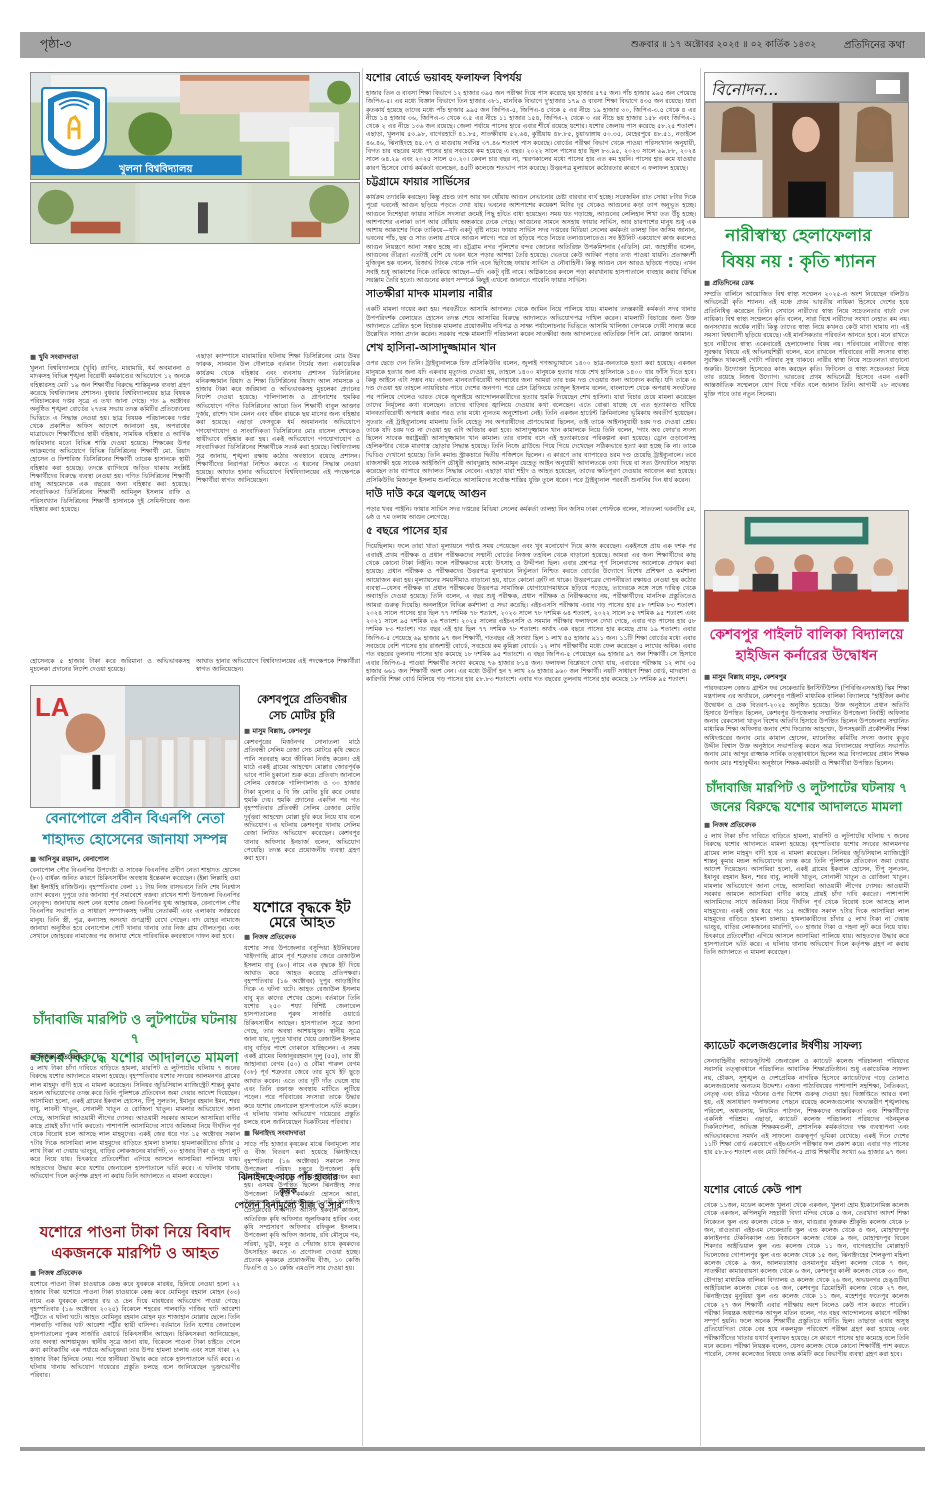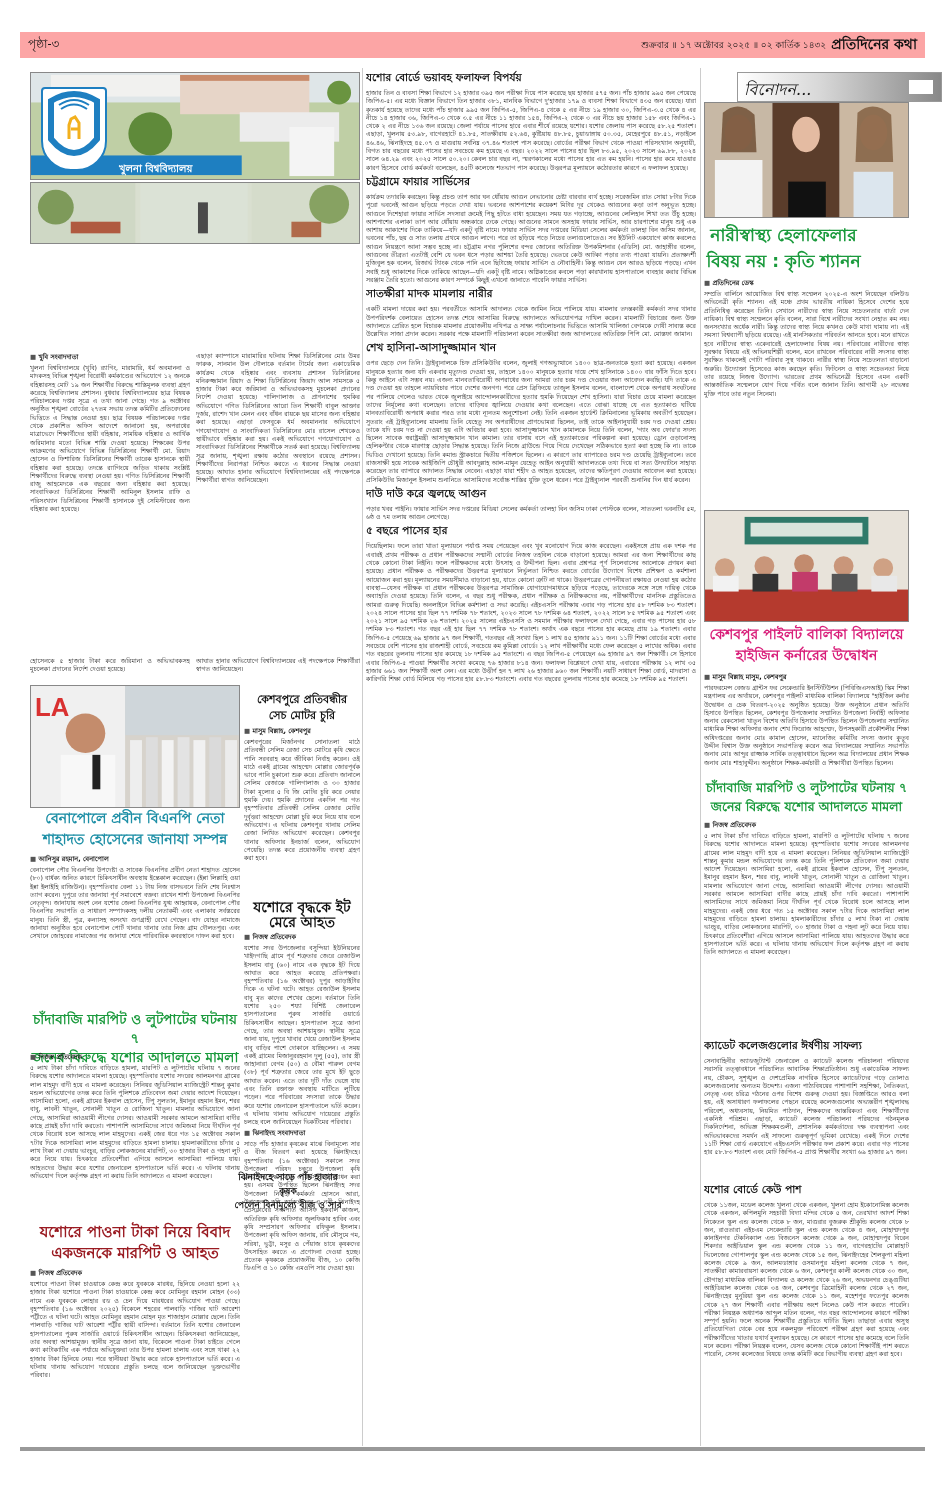--- a/index.html
+++ b/index.html
@@ -1,22 +1,22 @@
 <!DOCTYPE html>
 <html><head>
 <meta charset="utf-8">
 <style>
 *{box-sizing:border-box;margin:0;padding:0}
 body{width:945px;height:1485px;background:#fff;font-family:"DejaVu Sans",sans-serif;color:#111;position:relative;overflow:hidden}
 .page{position:absolute;left:0;top:0;width:945px;height:1485px}
-.topbar{position:absolute;left:20px;top:32px;width:905px;height:26px;background:#fca5a5;display:flex;align-items:center;justify-content:space-between;padding:0 8px}
+.topbar{position:absolute;left:20px;top:32px;width:905px;height:26px;background:#a3a3a3;display:flex;align-items:center;justify-content:space-between;padding:0 20px}
 .topbar .pg{font-size:12px;font-family:"DejaVu Serif",serif}
-.topbar .right{display:flex;align-items:center;gap:5px}
+.topbar .right{display:flex;align-items:flex-start;gap:28px}
 .topbar .date{font-size:9px}
-.topbar .masthead{font-size:14px;font-weight:bold;font-family:"DejaVu Serif",serif;color:#111}
+.topbar .masthead{font-size:10px;font-weight:normal;font-family:"DejaVu Serif",serif;color:#111}
 .bottombar{position:absolute;left:20px;top:1447px;width:905px;height:4px;background:#999}
 .col{position:absolute;overflow:hidden}
 .body{font-size:6.2px;line-height:8.3px;text-align:justify;color:#222;font-family:"DejaVu Sans",sans-serif}
 .byline{font-size:6.5px;font-weight:bold;margin:2px 0 1px}
 .byline::before{content:"■ ";color:#555}
 .hd{font-family:"DejaVu Sans",sans-serif;text-align:center;font-weight:bold;line-height:1.15}
 .sub{font-size:10.5px;font-weight:bold;margin:2px 0;color:#111}
 .img{position:absolute;overflow:hidden}
 .ph{width:100%;height:100%}
 </style>
@@ -182,40 +182,40 @@
     <div>
       <div class="sub">দাউ দাউ করে জ্বলছে আগুন</div>
       <div class="body">পড়ার খবর পাইনি। ফায়ার সার্ভিস সদর দপ্তরের মিডিয়া সেলের কর্মকর্তা তালহা বিন জসিম ঢাকা পোস্টকে বলেন, সাততলা ভবনটির ৫ম, ৬ষ্ঠ ও ৭ম তলায় আগুন লেগেছে।</div>
     </div>
     <div>
       <div class="sub">৫ বছরে পাসের হার</div>
       <div class="body">দিয়েছিলাম। ফলে তারা খাতা মূল্যায়নে পর্যাপ্ত সময় পেয়েছেন এবং খুব মনোযোগ দিয়ে কাজ করেছেন। একইসঙ্গে প্রায় এক দশক পর এবারই প্রথম পরীক্ষক ও প্রধান পরীক্ষকদের সম্মানী বোর্ডের নিজস্ব তহবিল থেকে বাড়ানো হয়েছে। আমরা এর জন্য শিক্ষার্থীদের কাছ থেকে কোনো টাকা নিইনি। ফলে পরীক্ষকদের মধ্যে উৎসাহ ও উদ্দীপনা ছিল। এবার প্রশ্নপত্র পূর্ণ সিলেবাসের আলোকে প্রণয়ন করা হয়েছে। প্রধান পরীক্ষক ও পরীক্ষকদের উত্তরপত্র মূল্যায়নে নির্ভুলতা নিশ্চিত করতে বোর্ডের উদ্যোগে বিশেষ প্রশিক্ষণ ও কর্মশালা আয়োজন করা হয়। মূল্যায়নের সময়সীমাও বাড়ানো হয়, যাতে কোনো ত্রুটি না থাকে। উত্তরপত্রের গোপনীয়তা রক্ষায়ও নেওয়া হয় কঠোর ব্যবস্থা—যেসব পরীক্ষক বা প্রধান পরীক্ষকের উত্তরপত্র সামাজিক যোগাযোগমাধ্যমে ছড়িয়ে পড়েছে, তাদেরকে সঙ্গে সঙ্গে দায়িত্ব থেকে অব্যাহতি দেওয়া হয়েছে। তিনি বলেন, এ বছর শুধু পরীক্ষক, প্রধান পরীক্ষক ও নিরীক্ষকদের নয়, পরীক্ষার্থীদের মানসিক প্রস্তুতিতেও আমরা গুরুত্ব দিয়েছি। অনলাইনে বিভিন্ন কর্মশালা ও সভা করেছি। এইচএসসি পরীক্ষায় এবার গড় পাসের হার ৫৮ দশমিক ৮৩ শতাংশ। ২০২৪ সালে পাসের হার ছিল ৭৭ দশমিক ৭৮ শতাংশ, ২০২৩ সালে ৭৮ দশমিক ৬৪ শতাংশ, ২০২২ সালে ৮৫ দশমিক ৯৫ শতাংশ এবং ২০২১ সালে ৯৫ দশমিক ২৬ শতাংশ। ২০২৫ সালের এইচএসসি ও সমমান পরীক্ষার ফলাফলে দেখা গেছে, এবার গড় পাসের হার ৫৮ দশমিক ৮৩ শতাংশ। গত বছর এই হার ছিল ৭৭ দশমিক ৭৮ শতাংশ। অর্থাৎ এক বছরে পাসের হার কমেছে প্রায় ১৯ শতাংশ। এবার জিপিএ-৫ পেয়েছে ৬৯ হাজার ৯৭ জন শিক্ষার্থী, গতবছর এই সংখ্যা ছিল ১ লাখ ৪৫ হাজার ৯১১ জন। ১১টি শিক্ষা বোর্ডের মধ্যে এবার সবচেয়ে বেশি পাসের হার রাজশাহী বোর্ডে, সবচেয়ে কম কুমিল্লা বোর্ডে। ১২ লাখ পরীক্ষার্থীর মধ্যে ফেল করেছেন ৫ লাখের অধিক। এবার গত বছরের তুলনায় পাসের হার কমেছে ১৮ দশমিক ৯৫ শতাংশে। এ বছর জিপিএ-৫ পেয়েছেন ৬৯ হাজার ৯৭ জন শিক্ষার্থী। সে হিসাবে এবার জিপিএ-৫ পাওয়া শিক্ষার্থীর সংখ্যা কমেছে ৭৬ হাজার ৮১৪ জন। ফলাফল বিশ্লেষণে দেখা যায়, এবারের পরীক্ষায় ১২ লাখ ৩৫ হাজার ৬৬১ জন শিক্ষার্থী অংশ নেন। এর মধ্যে উত্তীর্ণ হন ৭ লাখ ২৬ হাজার ৯৬০ জন শিক্ষার্থী। নয়টি সাধারণ শিক্ষা বোর্ড, মাদরাসা ও কারিগরি শিক্ষা বোর্ড মিলিয়ে গড় পাসের হার ৫৮.৮৩ শতাংশে। এবার গত বছরের তুলনায় পাসের হার কমেছে ১৮ দশমিক ৯৫ শতাংশ।</div>
     </div>
   </div>
 
-  <div style="position:absolute;left:737px;top:72px;width:205px;height:30px;background:linear-gradient(90deg,#fff 0%,#d8d8d8 40%,#888 100%);border:1px solid #999">
+  <div style="position:absolute;left:704px;top:72px;width:205px;height:30px;background:linear-gradient(90deg,#fff 0%,#d8d8d8 40%,#888 100%);border:1px solid #999">
     <span style="position:absolute;left:6px;top:4px;font-size:16px;font-family:'DejaVu Serif',serif;font-style:italic">বিনোদন...</span>
     <span style="position:absolute;right:8px;top:7px;width:24px;height:14px;background:#fff"></span>
   </div>
   <div class="img" style="left:704px;top:102px;width:205px;height:116px;border:1px solid #888">
     <svg class="ph" viewBox="0 0 205 116" preserveAspectRatio="none">
       <rect width="68" height="116" fill="#c7b8a5"></rect>
       <rect x="68" width="68" height="116" fill="#5b3d2b"></rect>
       <rect x="136" width="69" height="116" fill="#cbb8a2"></rect>
       <ellipse cx="34" cy="30" rx="14" ry="18" fill="#e0b59b"></ellipse>
       <path d="M18 10 Q34 -4 50 12 L52 50 L16 50 Z" fill="#6b4a30" opacity=".8"></path>
       <rect x="10" y="58" width="48" height="58" fill="#f3f3f3"></rect>
       <ellipse cx="102" cy="32" rx="14" ry="18" fill="#e4bba2"></ellipse>
       <rect x="84" y="80" width="38" height="36" fill="#111"></rect>
       <ellipse cx="170" cy="30" rx="14" ry="18" fill="#e2b89e"></ellipse>
       <path d="M154 10 Q170 -4 188 12 L190 60 L152 60 Z" fill="#7a5535" opacity=".75"></path>
       <rect x="150" y="70" width="40" height="46" fill="#dce6ee"></rect>
     </svg>
   </div>
-  <div class="hd" style="position:absolute;left:681px;top:222px;width:205px;color:#1a9a3c;font-size:17px;line-height:26px">
+  <div class="hd" style="position:absolute;left:696px;top:222px;width:205px;color:#1a9a3c;font-size:17px;line-height:26px">
     <div>নারীস্বাস্থ্য হেলাফেলার</div>
     <div>বিষয় নয় : কৃতি শ্যানন</div>
   </div>
   <div class="col" style="left:704px;top:276px;width:205px;height:228px">
     <div class="byline">প্রতিদিনের ডেস্ক</div>
     <div class="body">সম্প্রতি বার্লিনে আয়োজিত বিশ্ব স্বাস্থ্য সম্মেলন ২০২৫-এ অংশ নিয়েছেন বলিউড অভিনেত্রী কৃতি শ্যানন। এই মঞ্চে প্রথম ভারতীয় নায়িকা হিসেবে দেশের হয়ে প্রতিনিধিত্ব করেছেন তিনি। সেখানে নারীদের স্বাস্থ্য নিয়ে সচেতনতার বার্তা দেন নায়িকা। বিশ্ব স্বাস্থ্য সম্মেলনে কৃতি বলেন, সারা বিশ্বে নারীদের সংখ্যা নেহাত কম নয়। জনসংখ্যার অর্ধেক নারী। কিন্তু তাদের স্বাস্থ্য নিয়ে কখনও কেউ মাথা ঘামায় না। এই সমস্যা বিশ্বব্যাপী ছড়িয়ে রয়েছে। এই মানসিকতার পরিবর্তন আনতে হবে। মনে রাখতে হবে নারীদের স্বাস্থ্য একেবারেই হেলাফেলার বিষয় নয়। পরিবারের নারীদের স্বাস্থ্য সুরক্ষার বিষয়ে এই অভিনয়শিল্পী বলেন, মনে রাখবেন পরিবারের নারী সদস্যর স্বাস্থ্য সুরক্ষিত থাকলেই গোটা পরিবার সুস্থ থাকবে। নারীর স্বাস্থ্য নিয়ে সচেতনতা বাড়ানো জরুরি। উদ্যোক্তা হিসেবেও কাজ করছেন কৃতি। ফিটনেস ও স্বাস্থ্য সচেতনতা নিয়ে তার রয়েছে নিজস্ব উদ্যোগ। ভারতের প্রথম অভিনেত্রী হিসেবে এমন একটি আন্তর্জাতিক সম্মেলনে যোগ দিয়ে গর্বিত বলে জানান তিনি। আগামী ২৮ নভেম্বর মুক্তি পাবে তার নতুন সিনেমা।</div>
   </div>
 
   <div class="img" style="left:704px;top:510px;width:205px;height:112px;border:1px solid #888">
     <svg class="ph" viewBox="0 0 205 112" preserveAspectRatio="none">

